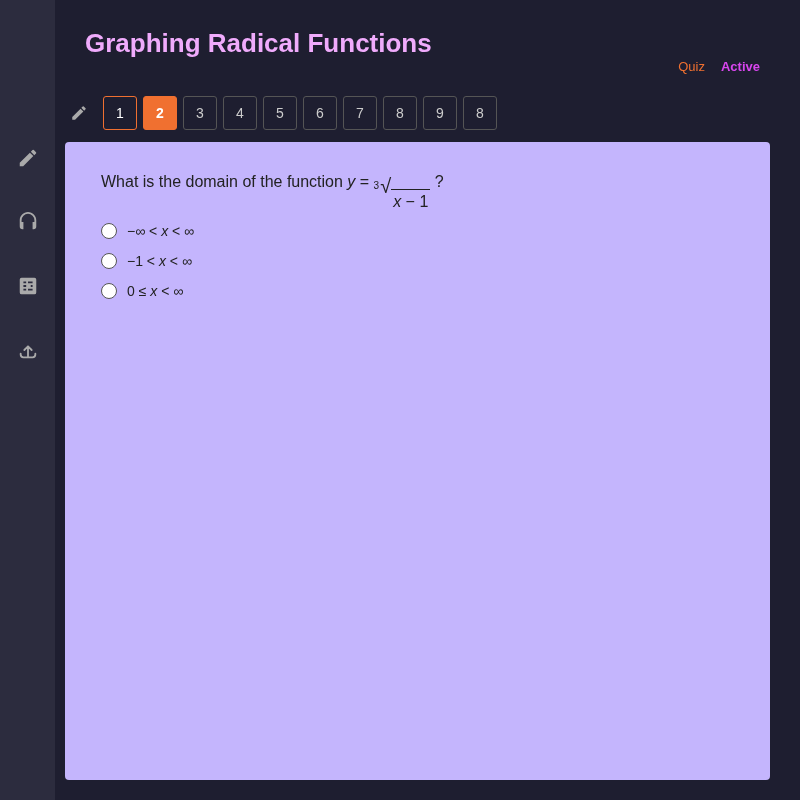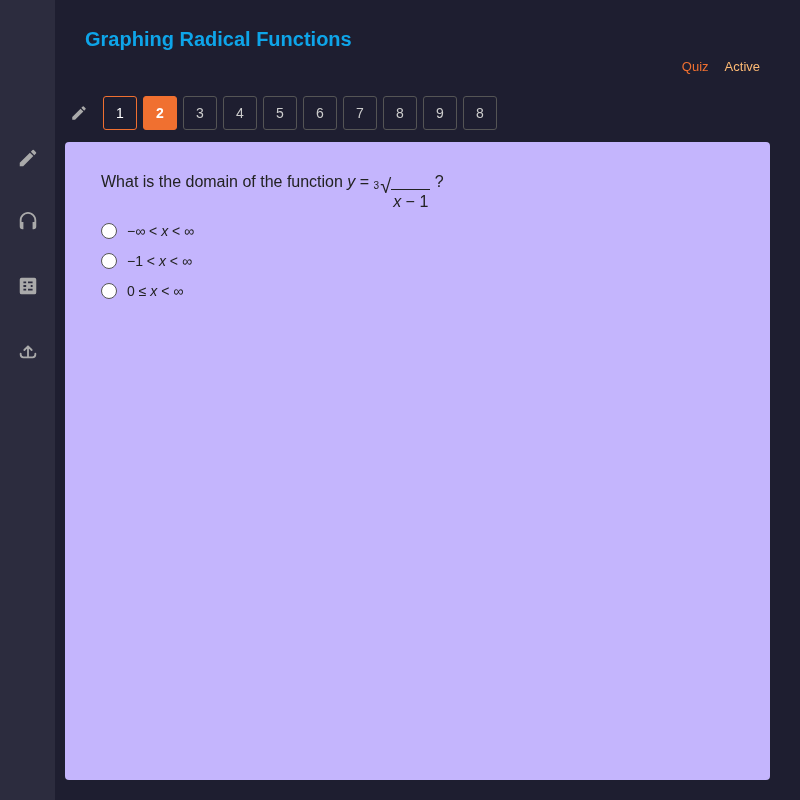--- a/index.html
+++ b/index.html
@@ -48,40 +48,40 @@
       flex-direction: column;
       background: #1e1e30;
     }
 
     
     .header {
       padding: 28px 40px 10px 30px;
     }
 
     .page-title {
-      color: #0ea5e9;
-      font-size: 20px;
+      color: #f0abfc;
+      font-size: 26px;
       font-weight: bold;
-      margin-bottom: 8px;
+      margin-bottom: 0;
     }
 
     .breadcrumb {
       display: flex;
       gap: 16px;
       font-size: 13px;
       justify-content: flex-end;
     }
 
     .breadcrumb-quiz {
       color: #f07030;
     }
 
     .breadcrumb-active {
-      color: #fdba74;
-      font-weight: 400;
+      color: #d946ef;
+      font-weight: 700;
     }
 
     
     .tabs-row {
       display: flex;
       align-items: center;
       gap: 6px;
       padding: 12px 30px 12px 10px;
     }
 

